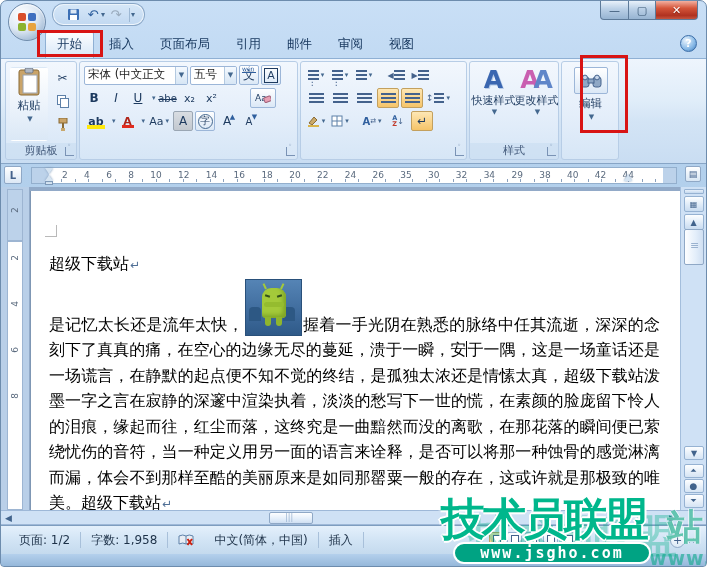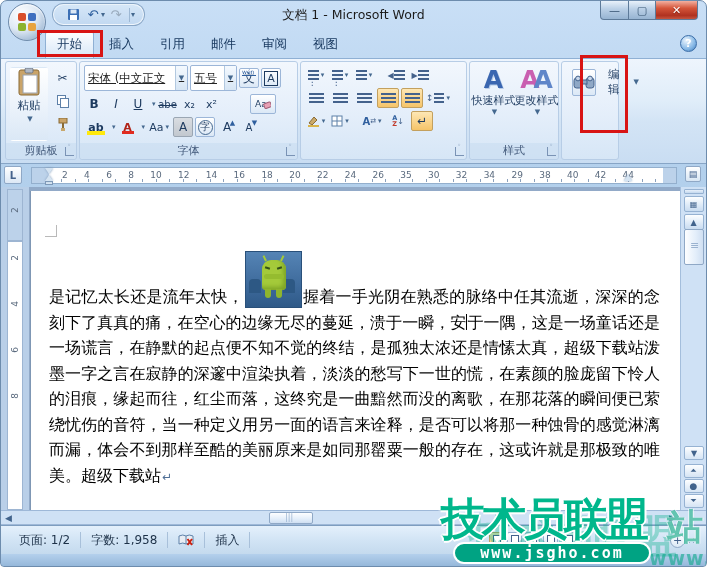--- a/index.html
+++ b/index.html
@@ -64,22 +64,22 @@
   
   .g-clip { width:72px; }
   .paste-big { position:absolute; left:4px; top:5px; width:38px; height:74px; display:flex; flex-direction:column;
     align-items:center; justify-content:flex-start; gap:2px; border:1px solid transparent; border-radius:3px; }
   .paste-label { font-size:11.5px; color:#1d3a5f; }
   .clip-mini { position:absolute; left:46px; top:6px; display:flex; flex-direction:column; gap:3px; }
   .clip-mini .rbtn { width:21px; height:20px; font-size:12px; }
   
   .g-font { width:219px; }
   .frow { display:flex; align-items:center; gap:2px; padding:3px 3px 0 4px; }
-  .combo { height:26px; background:#fff; border:1px solid #9cb6d8; border-radius:2px; display:flex;
-    align-items:center; font-size:11.5px; color:#222; overflow:hidden; white-space:nowrap;text-decoration:underline; }
+  .combo { height:19px; background:#fff; border:1px solid #9cb6d8; border-radius:2px; display:flex;
+    align-items:flex-start; font-size:11.5px; color:#222; overflow:hidden; white-space:nowrap; }
   .combo .cbx { flex:1; padding:0 3px; overflow:hidden; }
   .combo .arr { width:12px; height:100%; display:flex; align-items:center; justify-content:center; font-size:7px;
     color:#44688f; background:linear-gradient(#f4f9fe,#d7e6f5); border-left:1px solid #b3c9e0; }
   .sbtn { width:20px; height:20px; font-size:12px; }
   .bld{font-weight:bold;} .ita{font-style:italic;} .und{text-decoration:underline;} .stk{text-decoration:line-through; font-size:10px;}
   .hl-ab { position:relative; font-size:11px; font-weight:bold; }
   .hl-bar { position:absolute; left:2px; right:2px; bottom:1px; height:4px; background:#ffe90c; }
   .fc-bar { position:absolute; left:3px; right:3px; bottom:2px; height:3px; background:#e02b1f; }
   .shaded { background:linear-gradient(#d9dde2,#c2c8cf); border-color:#9aa6b3; }
   .circ { border:1px solid #44688f; border-radius:50%; width:15px; height:15px; font-size:10px; display:flex;
@@ -99,21 +99,21 @@
   
   .g-styles { width:90px; }
   .style-big { position:absolute; top:5px; width:41px; height:76px; display:flex; flex-direction:column;
     align-items:center; justify-content:flex-start; border-radius:3px; }
   .style-big .bigA { font-size:25px; font-weight:bold; line-height:26px; }
   .style-big .slbl { font-size:11px; color:#1d3a5f; white-space:nowrap; }
   .qsA { color:#3a66b0; text-shadow:1px 1px 0 #b8cce8; }
   .csA1 { color:#c95fb0; } .csA2 { color:#5f86c9; margin-left:-6px; }
   
   .g-edit { width:58px; }
-  .edit-big { position:absolute; left:10px; top:5px; width:37px; display:flex; flex-direction:row; align-items:center; gap:12px; }
+  .edit-big { position:absolute; left:10px; top:5px; width:37px; display:flex; flex-direction:column; align-items:center; gap:2px; }
   .binoc-btn { width:34px; height:27px; }
   .edit-lbl { font-size:11.5px; color:#1d3a5f; }
   
   .redbox { position:absolute; border:3px solid #d81414; z-index:9; pointer-events:none; }
   .rb-tab { left:36px; top:29px; width:66px; height:27px; }
   .rb-edit { left:579px; top:54px; width:48px; height:78px; }
 
   
   .rulerrow { position:absolute; left:0; top:163px; right:0; height:23px; }
   .tabsel { position:absolute; left:3px; top:2px; width:18px; height:18px; border:1px solid #8fa8c6;
@@ -244,31 +244,31 @@
             <rect x="3.5" y="1.5" width="6" height="4" fill="#dce8f5"></rect>
             <rect x="3" y="7" width="7" height="5" fill="#fff"></rect>
           </svg>
       </div>
       <div class="qat-btn">↶</div>
       <span class="qat-mini-arrow">▾</span>
       <div class="qat-btn disabled">↷</div>
       <div class="qat-sep"></div>
       <span class="qat-mini-arrow">▾</span>
     </div>
-    <div class="title-text">文档 1 - Microsoft Word</div>
     <div class="win-controls">
       <div class="win-btn min">—</div>
       <div class="win-btn max">▢</div>
       <div class="win-btn close">✕</div>
     </div>
   </div>
 
   <div class="tabrow">
       <div class="tab active">开始</div>
       <div class="tab">插入</div>
+      <div class="tab">页面布局</div>
       <div class="tab">引用</div>
       <div class="tab">邮件</div>
       <div class="tab">审阅</div>
       <div class="tab">视图</div>
     </div>
   <div class="help-btn">?</div>
 
   <div class="ribbon">
 
     <div class="rgroup g-clip">
@@ -355,21 +355,20 @@
         </div>
         <div class="rbtn sbtn sizeA">
           <span>A</span>
             <span class="tri">▲</span>
         </div>
         <div class="rbtn sbtn sizeA" style="font-size:10px;">
           <span>A</span>
             <span class="tri">▼</span>
         </div>
       </div>
-      <div class="glabel">字体</div>
       <div class="launcher"></div>
     </div>
 
     <div class="rgroup g-para">
       <div class="frow">
         <div class="rbtn pbtn">
             <span class="micon dots short"></span>
             <span class="dd">▾</span>
           </div>
         <div class="rbtn pbtn">
@@ -529,20 +528,21 @@
           <span class="vnum">2</span>
           <span class="vnum">4</span>
           <span class="vnum">6</span>
           <span class="vnum">8</span>
         </div>
     </div>
 
     <div class="page">
       <div class="cropmark"></div>
       <div class="pagecontent">
+        <div><span>超级下载站</span><span class="pilcrow">↵</span></div>
         <div><span>是记忆太长还是流年太快，</span><span class="docimg"><span class="robo-sil sil1"></span><span class="robo-sil sil2"></span><span class="robo-ant ant1"></span><span class="robo-ant ant2"></span><span class="robo"></span><span class="robo-arm"></span><span class="robo-leg leg1"></span><span class="robo-leg leg2"></span></span><span>握着一手光阴在熟悉的脉络中任其流逝，深深的念刻下了真真的痛，在空心的边缘无尽的蔓延，溃于一瞬，安</span><span class="caret"></span><span>于一隅，这是一场童话还是一场谎言，在静默的起点便不知不觉的终结，是孤独太浓还是情愫太真，超级下载站泼墨一字之言在寂静的深邃中渲染执着，淡淡的愁写下一世的慌，在素颜的脸庞留下怜人的泪痕，缘起而往，红尘而落，这终究是一曲黯然而没的离歌，在那花落的瞬间便已萦绕忧伤的音符，当一种定义用另一面的语言来诠释，是否可以将那一种蚀骨的感觉淋漓而漏，体会不到那样至酷的美丽原来是如同那罂粟一般的存在，这或许就是那极致的唯美。超级下载站</span><span class="pilcrow">↵</span></div>
 
       </div>
     </div>
 
     <div class="vscroll">
       <div class="vs-split"></div>
       <div class="vs-btn">▦</div>
       <div class="vs-btn">▲</div>
       <div class="vs-thumb"></div>
@@ -566,20 +566,21 @@
     <span class="st-sep"></span>
     <span class="st-item">字数: 1,958</span>
     <span class="st-sep"></span>
     <span class="st-item">
       <svg width="16" height="13" viewBox="0 0 16 13">
           <path d="M1 2 Q5 0 8 2 Q11 0 15 2 L15 10 Q11 8 8 10 Q5 8 1 10 Z" fill="#e8edf4" stroke="#5d80a8"></path>
           <line x1="8" y1="2" x2="8" y2="10" stroke="#5d80a8"></line>
           <path d="M9.5 5 L14 11 M14 5 L9.5 11" stroke="#cc2211" stroke-width="2"></path>
         </svg>
     </span>
+    <span class="st-item">中文(简体，中国)</span>
     <span class="st-sep"></span>
     <span class="st-item">插入</span>
     <span class="st-sep"></span>
     <div class="st-right">
       <div class="viewbtn active">
           <span class="vb-glyph"></span>
         </div>
       <div class="viewbtn">
           <span class="vb-glyph"></span>
         </div>

